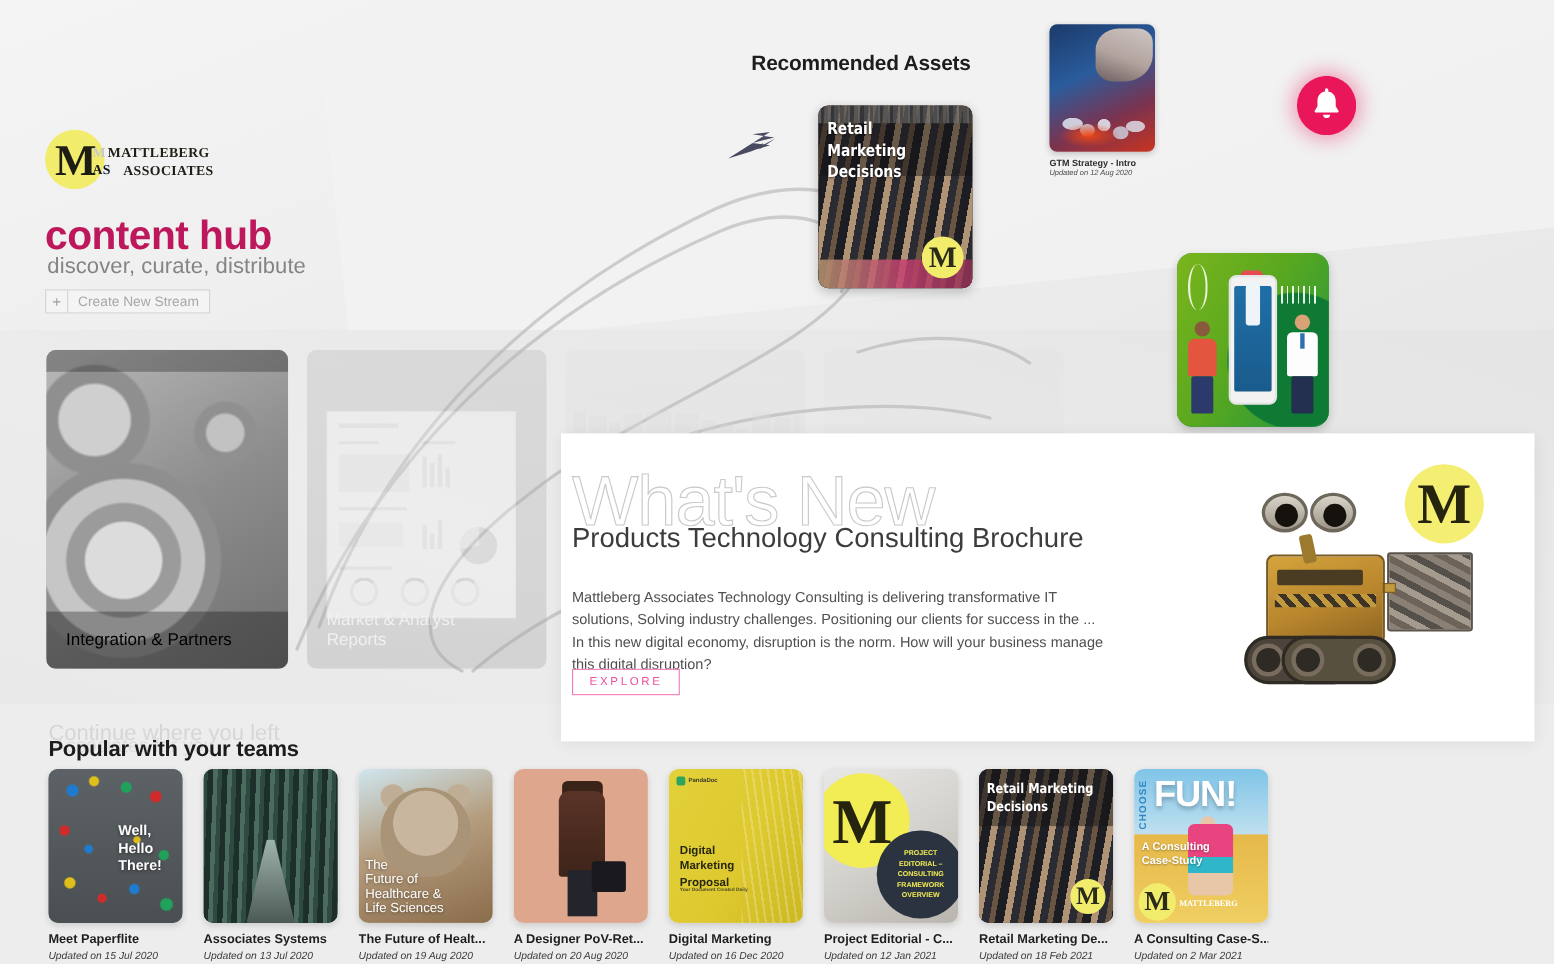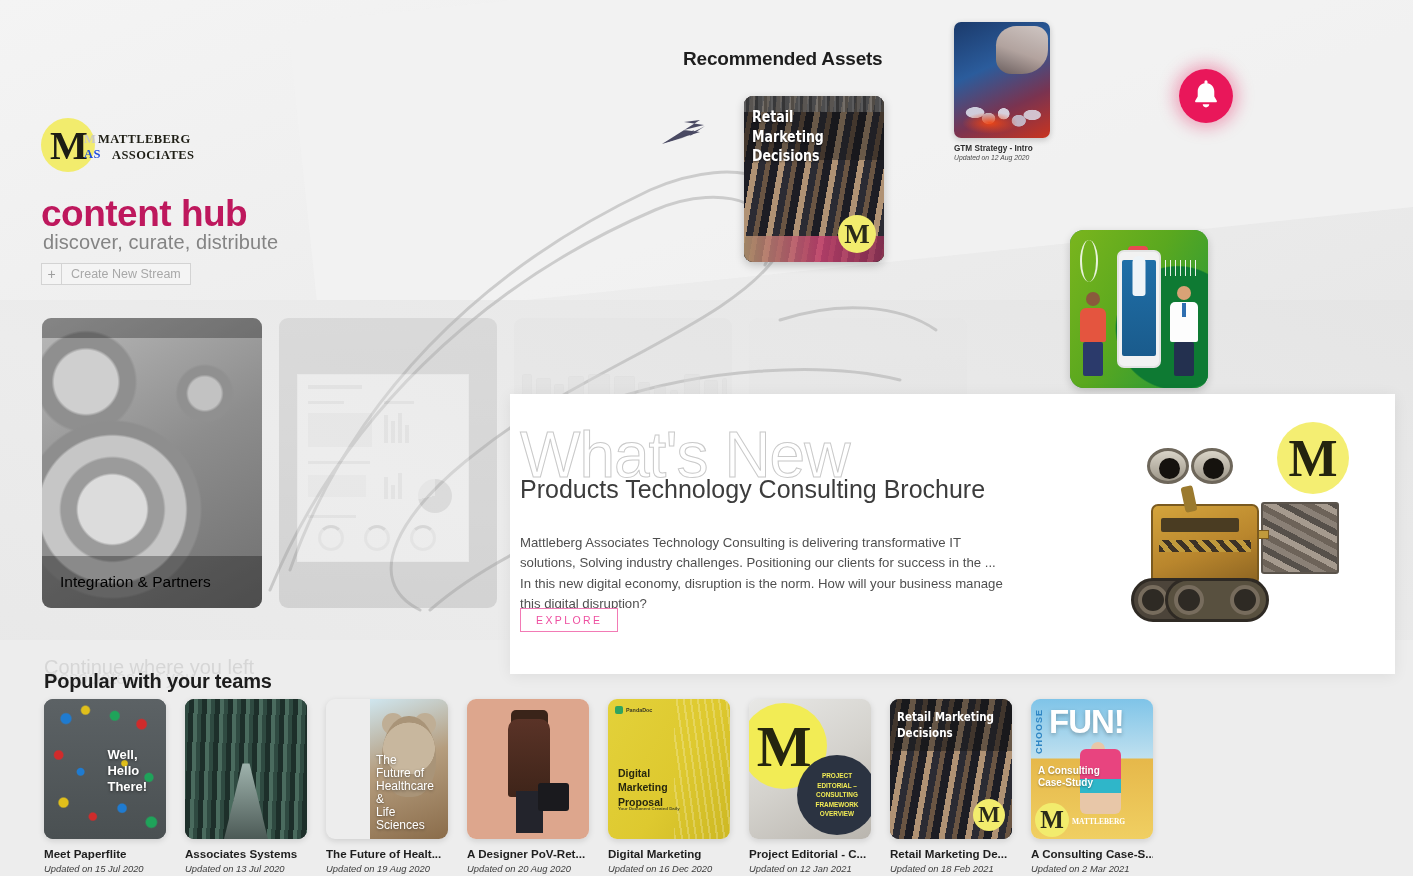--- a/index.html
+++ b/index.html
@@ -66,21 +66,21 @@
     font-family: "Liberation Serif", serif; font-weight: 700;
     font-size: 12.5px; letter-spacing: .4px; color: #1f1f16; margin-top: 1px;
     padding-left: 14px;
   }
   .brand-ghost {
     position: absolute; left: 43px; top: 14px; font-family: "Liberation Serif", serif;
     font-size: 12.5px; font-weight: 700; color: #c9c9c9; letter-spacing: .4px;
   }
   .brand-ghost2 {
     position: absolute; left: 43px; top: 29px; font-family: "Liberation Serif", serif;
-    font-size: 12.5px; font-weight: 700; color: #1d4ed8; letter-spacing: .4px;
+    font-size: 12.5px; font-weight: 700; color: #0f172a; letter-spacing: .4px;
   }
 
   .hub-title {
     position: absolute; left: 41px; top: 193px;
     font-size: 37px; font-weight: 700; color: #be185d; letter-spacing: -.5px;
   }
   .hub-sub {
     position: absolute; left: 43px; top: 231px;
     font-size: 20px; color: #848484; letter-spacing: .1px;
   }
@@ -401,21 +401,20 @@
       repeating-linear-gradient(92deg, #2f4a41 0 4px, #1d2f2a 4px 9px, #4a6b5e 9px 13px),
       linear-gradient(#2b4239, #101a17);
   }
   .a-healthcare::after {
     content: ""; position: absolute; left: 32%; top: 46%; width: 36%; height: 54%;
     background: linear-gradient(#9fb3ad, #4c5a56); clip-path: polygon(42% 0, 58% 0, 100% 100%, 0 100%);
   }
   .a-future {
     position: absolute; inset: 0;
     background: linear-gradient(160deg, #cfe6ef 0%, #b59d7e 45%, #8a6c4a 100%);
-    margin-left: 44px;
   }
   .a-future .bear {
     position: absolute; left: 16%; top: 12%; width: 68%; height: 58%;
     background: radial-gradient(circle at 50% 40%, #c8b79e 0 46%, #a99478 47% 100%);
     border-radius: 50% 50% 44% 44%;
   }
   .a-future .ear { position: absolute; width: 22px; height: 22px; border-radius: 50%; background: #bfae95; top: 10%; }
   .a-future .ear.l { left: 16%; }
   .a-future .ear.r { right: 16%; }
   .a-future .txt {
@@ -653,20 +652,22 @@
       <div class="ln" style="left:10px;  top:100px; width:58px; height:22px; opacity:.5;"></div>
       <div class="ln" style="left:86px;  top:102px; width:4px; height:22px;"></div>
       <div class="ln" style="left:93px;  top:110px; width:4px; height:14px;"></div>
       <div class="ln" style="left:100px; top:98px;  width:4px; height:26px;"></div>
       <div class="ln" style="left:10px;  top:140px; width:48px; height:3px;"></div>
       <div class="pie"></div>
       <div class="donut" style="left:20px;  top:150px;"></div>
       <div class="donut" style="left:66px;  top:150px;"></div>
       <div class="donut" style="left:112px; top:150px;"></div>
     </div>
+    <div class="tile-label" style="white-space:pre-line">Market &amp; Analyst
+Reports</div>
   </div>
 
   <div class="tile tile-3">
     <div class="art"></div>
   </div>
   <div class="tile tile-4">
     <div class="art"></div>
   </div>
 
   <div class="whats-new">

